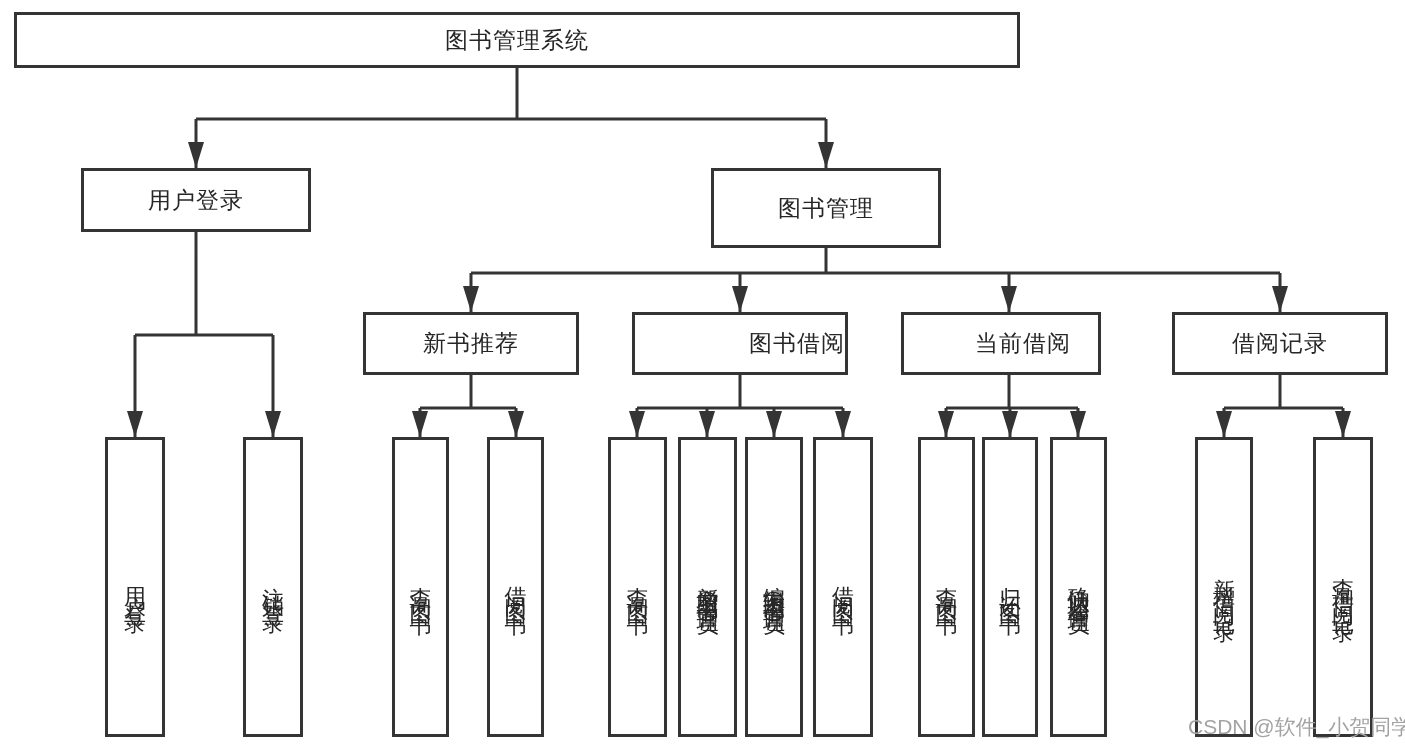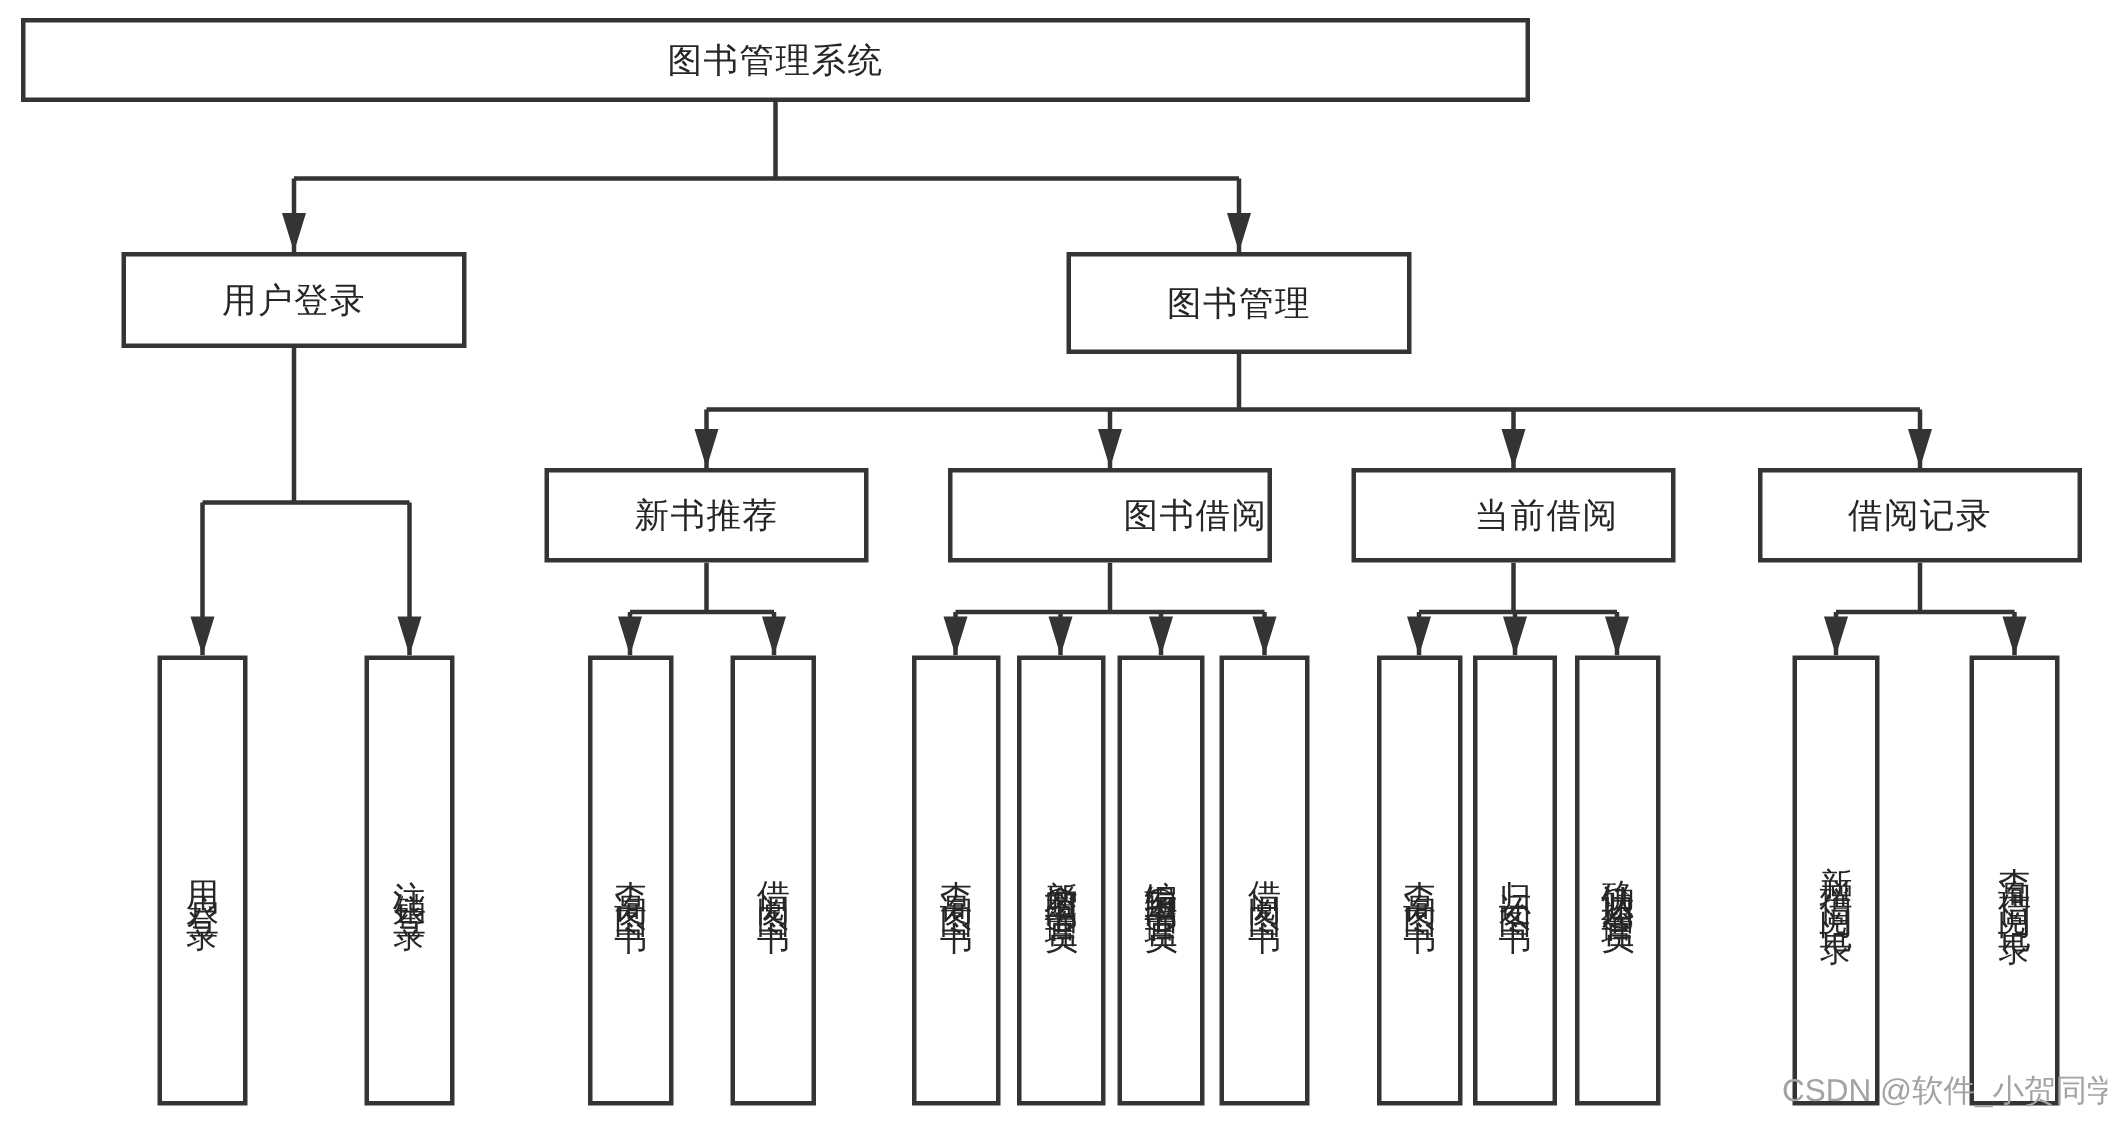--- a/index.html
+++ b/index.html
@@ -77,31 +77,31 @@
       M1216 411 L1232 411 L1224 437 Z  M1335 411 L1351 411 L1343 437 Z"></path>
   </svg>
 
   <div class="box h-box" style="left:14px; top:12px; width:1006px; height:56px;">
     <span>图书管理系统</span>
   </div>
 
   <div class="box h-box" style="left:81px; top:168px; width:230px; height:64px;">
     <span>用户登录</span>
   </div>
-  <div class="box h-box" style="left:711px; top:168px; width:230px; height:68px;">
+  <div class="box h-box" style="left:711px; top:168px; width:230px; height:80px;">
     <span>图书管理</span>
   </div>
 
   <div class="box h-box" style="left:363px; top:312px; width:216px; height:63px;">
     <span>新书推荐</span>
   </div>
   <div class="box h-box" style="left:632px; top:312px; width:216px; height:63px;justify-content:flex-end;">
     <span>图书借阅</span>
   </div>
-  <div class="box h-box" style="left:901px; top:312px; width:216px; height:63px;padding-left:44px;">
+  <div class="box h-box" style="left:901px; top:312px; width:200px; height:63px;padding-left:44px;">
     <span>当前借阅</span>
   </div>
   <div class="box h-box" style="left:1172px; top:312px; width:216px; height:63px;">
     <span>借阅记录</span>
   </div>
 
   <div class="box leaf" style="left:105px; top:437px; width:60px; height:300px;">
     <span>用户登录</span>
   </div>
   <div class="box leaf" style="left:243px; top:437px; width:60px; height:300px;">

